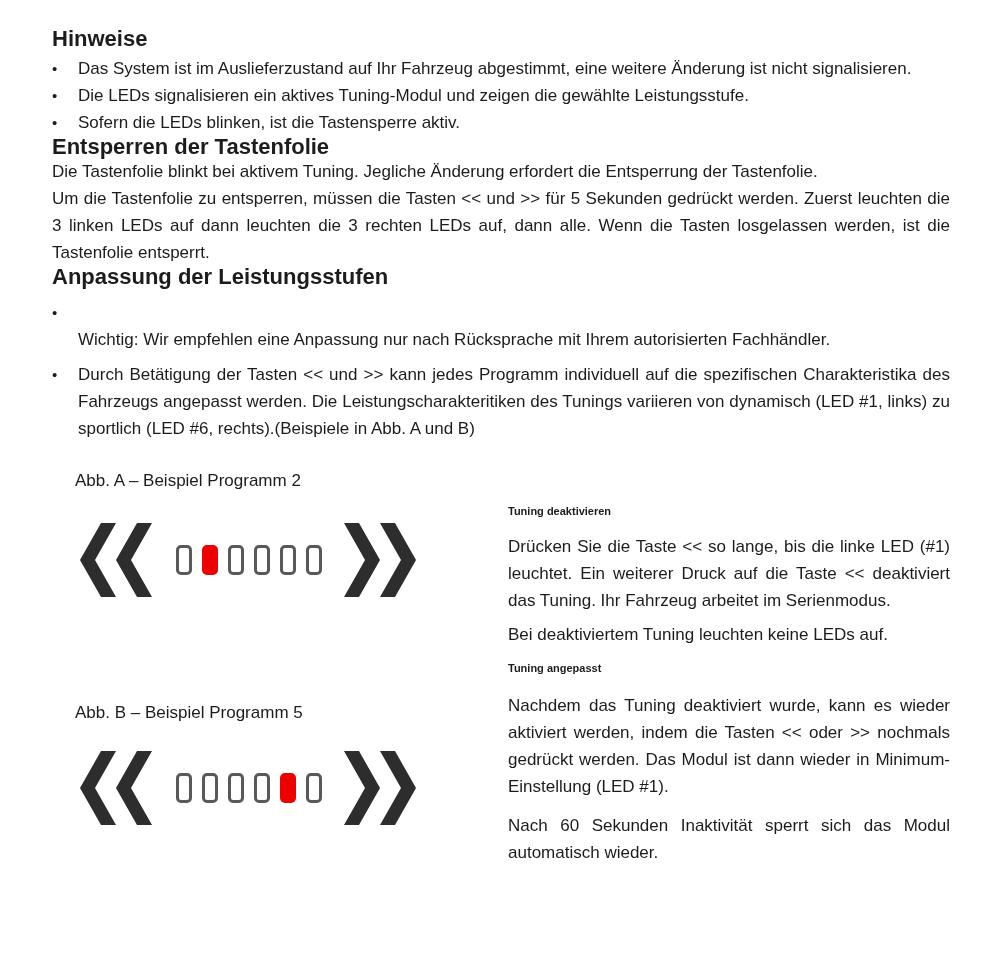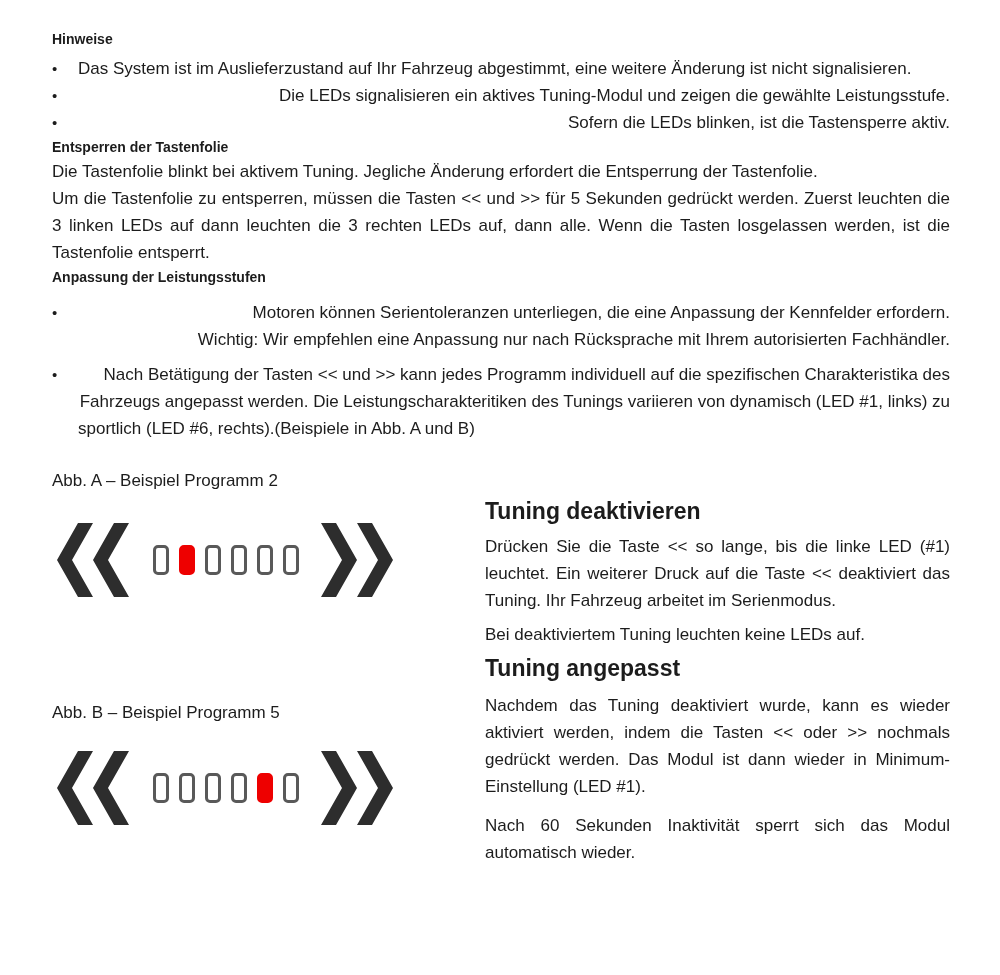--- a/index.html
+++ b/index.html
@@ -4,40 +4,40 @@
 <style>
   html,body{margin:0;padding:0;background:#ffffff;}
   body{
     width:1000px;height:975px;overflow:hidden;
     font-family:"Liberation Sans","DejaVu Sans",sans-serif;
     color:var(--text,#1c1c1c);
     -webkit-font-smoothing:antialiased;
   }
   .page{padding:28px 50px 0 52px;}
   .body-text{font-size:17px;line-height:27px;}
-  h2.sec{font-size:14px;line-height:22px;font-weight:bold;margin:0;}
+  h2.sec{font-size:22px;line-height:22px;font-weight:bold;margin:0;}
   .just{text-align:justify;text-align-last:left;}
   
   .bullet-row{display:flex;margin:0;}
   .bullet-dot{width:26px;flex:0 0 26px;font-size:15px;}
-  .bullet-body{flex:1;text-align:right;}
+  .bullet-body{flex:1;}
   
-  .cols{display:flex;margin-top:27px;}
+  .cols{display:flex;margin-top:27px;margin-left:23px;}
   .col-left{width:433px;flex:0 0 433px;}
   .col-right{flex:1;}
   .fig-label{font-size:17px;line-height:24px;}
   .fig{display:flex;align-items:center;margin-left:5px;}
   .fig svg{display:block;flex:0 0 auto;}
   .led-row{display:flex;gap:10px;margin:0 22px 0 24px;align-items:center;}
   .led{
     width:10px;height:24px;border:3px solid var(--led-border,#595959);
     border-radius:5px;background:#ffffff;
   }
   .led.on{background:var(--led-active,#ee0000);border-color:var(--led-active,#ee0000);}
-  .rc-h{font-size:23px;line-height:22px;font-weight:bold;margin:0;}
+  .rc-h{font-size:11px;line-height:22px;font-weight:bold;margin:0;}
   .rc-p{margin:0;font-size:17px;line-height:27px;}
   .chev{fill:var(--chevron,#2d2d2d);}
   b{font-weight:normal;}
   
   .m-list{margin-top:5px;}
   .h-entsperren{margin-top:20px;}
   .p-entsperren{margin-top:24px;}
   .h-anpassung{margin-top:26px;}
   .l-anpassung{margin-top:11px;}
   .item-gap{margin-top:8px;}
@@ -75,25 +75,25 @@
   <h2 class="sec h-entsperren">Entsperren der Tastenfolie</h2>
   <p class="body-text just p-entsperren" style="margin:0">
     <span>Die Tastenfolie blinkt bei aktivem Tuning. Jegliche Änderung erfordert die Entsperrung der Tastenfolie.</span><br>
     <span>Um die Tastenfolie zu entsperren, müssen die </span><b>Tasten &lt;&lt; und &gt;&gt;</b><span> für 5 Sekunden gedrückt werden. Zuerst leuchten die 3 linken LEDs auf dann leuchten die 3 rechten LEDs auf, dann alle. Wenn die Tasten losgelassen werden, ist die Tastenfolie entsperrt.</span>
   </p>
 
   <h2 class="sec h-anpassung">Anpassung der Leistungsstufen</h2>
   <div class="l-anpassung body-text">
     <div class="bullet-row">
       <span class="bullet-dot">•</span>
-      <span class="bullet-body"><span>Motoren können Serientoleranzen unterliegen, die eine Anpassung der Kennfelder erfordern.</span><br><b>Wichtig:</b><span> Wir empfehlen eine Anpassung nur nach Rücksprache mit Ihrem autorisierten Fachhändler.</span></span>
+      <span class="bullet-body"><br><b>Wichtig:</b><span> Wir empfehlen eine Anpassung nur nach Rücksprache mit Ihrem autorisierten Fachhändler.</span></span>
     </div>
     <div class="bullet-row item-gap">
       <span class="bullet-dot">•</span>
-      <span class="bullet-body just"><span>Nach Betätigung der </span><b>Tasten &lt;&lt; und &gt;&gt;</b><span> kann jedes Programm individuell auf die spezifischen Charakteristika des Fahrzeugs angepasst werden. Die Leistungscharakteritiken des Tunings variieren von dynamisch (LED #1, links) zu sportlich (LED #6, rechts).(Beispiele in Abb. A und B)</span></span>
+      <span class="bullet-body just"><span>Durch Betätigung der </span><b>Tasten &lt;&lt; und &gt;&gt;</b><span> kann jedes Programm individuell auf die spezifischen Charakteristika des Fahrzeugs angepasst werden. Die Leistungscharakteritiken des Tunings variieren von dynamisch (LED #1, links) zu sportlich (LED #6, rechts).(Beispiele in Abb. A und B)</span></span>
     </div>
   </div>
 
   <div class="cols">
 
     <div class="col-left">
       <div class="fig-label">Abb. A – Beispiel Programm 2</div>
       <div class="fig fig-a">
         <svg width="72" height="74" viewBox="0 0 72 74">
           <polygon class="chev" points="21,0 36,0 15,37 36,74 21,74 0,37"></polygon>

